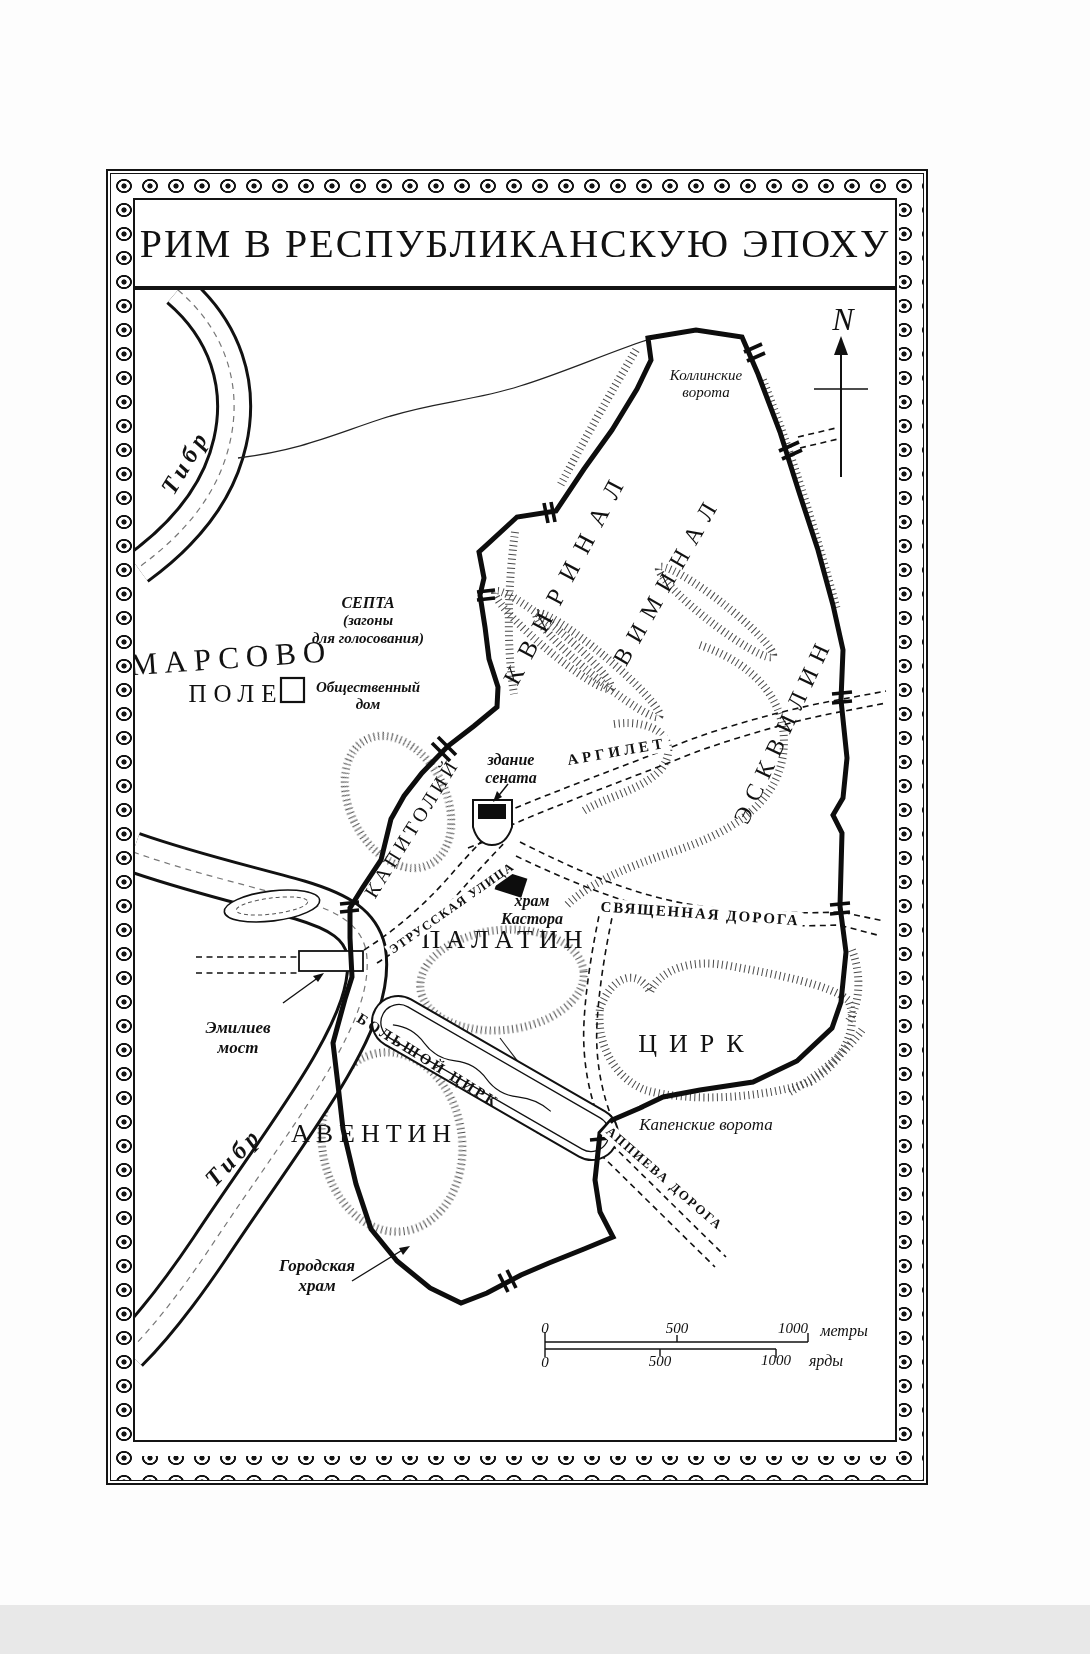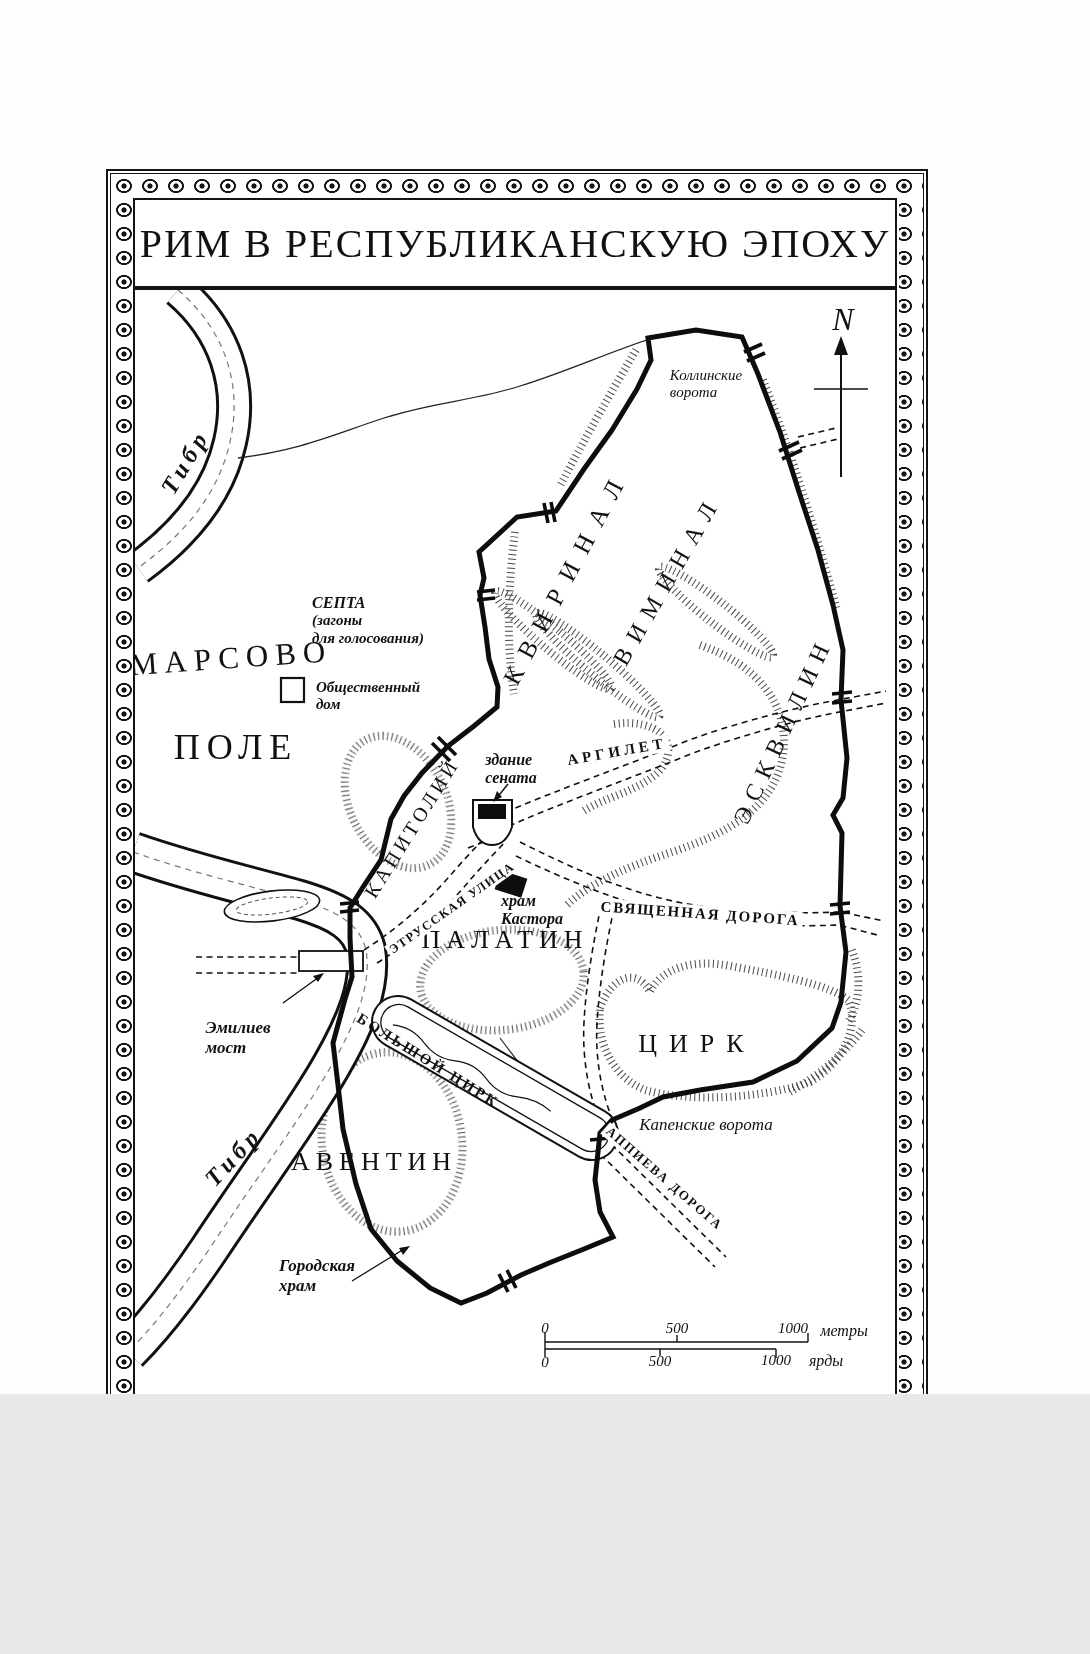--- a/index.html
+++ b/index.html
@@ -1,17 +1,17 @@
 <!DOCTYPE html>
 <html><head>
 <meta charset="utf-8">
 <style>
   html,body { margin:0; padding:0; background:#e8e8e8; }
   .page {
-    position:relative; width:1090px; height:1394px; margin:0 auto;
+    position:relative; width:1090px; height:1605px; margin:0 auto;
     background:#fdfdfd; overflow:hidden;
     font-family:"Liberation Serif","DejaVu Serif",serif; color:#111;
   }
   
   .frame { position:absolute; left:106px; top:169px; width:818px; height:1312px;
            border:2px solid #141414; background:#fff; z-index:0; }
   .frame-inner { position:absolute; inset:2px; border:1px solid #141414;
     background-color:#fff;
     background-image:
       radial-gradient(circle 2.6px at 13px 12px, #141414 2.2px, rgba(0,0,0,0) 3px),
@@ -24,21 +24,21 @@
     display:flex; align-items:center; justify-content:center;
     font-size:40px; letter-spacing:2px; white-space:nowrap; }
   .map-box { position:absolute; left:133px; top:288px; width:760px; height:1150px;
     border:2px solid #141414; background:#fff; z-index:1; overflow:hidden; }
   .map-holder { position:absolute; left:-135px; top:-290px; width:1090px; height:1654px; }
   .map-holder > svg { position:absolute; left:0; top:0; }
 
   
   .lbl { position:absolute; transform:translate(-50%,-50%); white-space:nowrap;
          z-index:3; color:#111; line-height:1.15; }
-  .blk { }
+  .blk { text-align:center; }
   .it  { font-style:italic; }
   .bd  { font-weight:bold; }
   .road-lbl { background:#fff; padding:0 3px; }
 </style>
 </head>
 <body>
 
 <div class="page">
 
   <div class="frame">
@@ -169,40 +169,40 @@
           <path d="M808,1333 L808,1342"></path>
           <path d="M660,1349 L660,1356"></path>
           <path d="M776,1349 L776,1358"></path>
         </g>
       </svg>
 
       <div class="lbl it bd" style="left:186px;top:462px;font-size:24px;letter-spacing:5px;transform:translate(-50%,-50%) rotate(-59deg);">Тибр</div>
       <div class="lbl it bd" style="left:234px;top:1157px;font-size:24px;letter-spacing:5px;transform:translate(-50%,-50%) rotate(-47deg);">Тибр</div>
 
       <div class="lbl" style="left:231px;top:658px;font-size:31px;letter-spacing:7px;transform:translate(-50%,-50%) rotate(-4deg);">МАРСОВО</div>
-      <div class="lbl" style="left:236px;top:748px;font-size:36px;letter-spacing:7px;">ПОЛЕ</div>
+      <div class="lbl" style="left:236px;top:694px;font-size:25px;letter-spacing:7px;">ПОЛЕ</div>
 
       <div class="lbl blk it bd" style="left:368px;top:620px;font-size:15px;">
         <div style="font-size:16px;">СЕПТА</div>
         <div>(загоны</div>
         <div>для голосования)</div>
       </div>
 
       <div class="lbl blk it bd" style="left:368px;top:696px;font-size:15px;">
         <div>Общественный</div>
         <div>дом</div>
       </div>
 
       <div class="lbl" style="left:567px;top:577px;font-size:25px;letter-spacing:13px;transform:translate(-50%,-50%) rotate(-62deg);">КВИРИНАЛ</div>
       <div class="lbl" style="left:668px;top:580px;font-size:24px;letter-spacing:10px;transform:translate(-50%,-50%) rotate(-60deg);">ВИМИНАЛ</div>
       <div class="lbl" style="left:784px;top:730px;font-size:24px;letter-spacing:9px;transform:translate(-50%,-50%) rotate(-65deg);">ЭСКВИЛИН</div>
       <div class="lbl" style="left:412px;top:828px;font-size:20px;letter-spacing:4px;transform:translate(-50%,-50%) rotate(-58deg);">КАПИТОЛИЙ</div>
       <div class="lbl" style="left:505px;top:940px;font-size:26px;letter-spacing:6px;">ПАЛАТИН</div>
       <div class="lbl" style="left:697px;top:1044px;font-size:26px;letter-spacing:12px;">ЦИРК</div>
-      <div class="lbl" style="left:374px;top:1134px;font-size:26px;letter-spacing:6px;margin-top:28px;">АВЕНТИН</div>
+      <div class="lbl" style="left:374px;top:1134px;font-size:26px;letter-spacing:6px;">АВЕНТИН</div>
 
       <div class="lbl road-lbl bd" style="left:617px;top:752px;font-size:15px;letter-spacing:4px;transform:translate(-50%,-50%) rotate(-10deg);">АРГИЛЕТ</div>
       <div class="lbl road-lbl bd" style="left:700px;top:914px;font-size:15px;letter-spacing:2px;transform:translate(-50%,-50%) rotate(4deg);">СВЯЩЕННАЯ ДОРОГА</div>
       <div class="lbl road-lbl bd" style="left:452px;top:908px;font-size:12.5px;letter-spacing:1.5px;transform:translate(-50%,-50%) rotate(-35deg);">ЭТРУССКАЯ УЛИЦА</div>
       <div class="lbl road-lbl bd" style="left:664px;top:1179px;font-size:13px;letter-spacing:2px;transform:translate(-50%,-50%) rotate(41deg);">АППИЕВА ДОРОГА</div>
 
       <div class="lbl blk it" style="left:706px;top:384px;font-size:15px;">
         <div>Коллинские</div>
         <div>ворота</div>
       </div>

